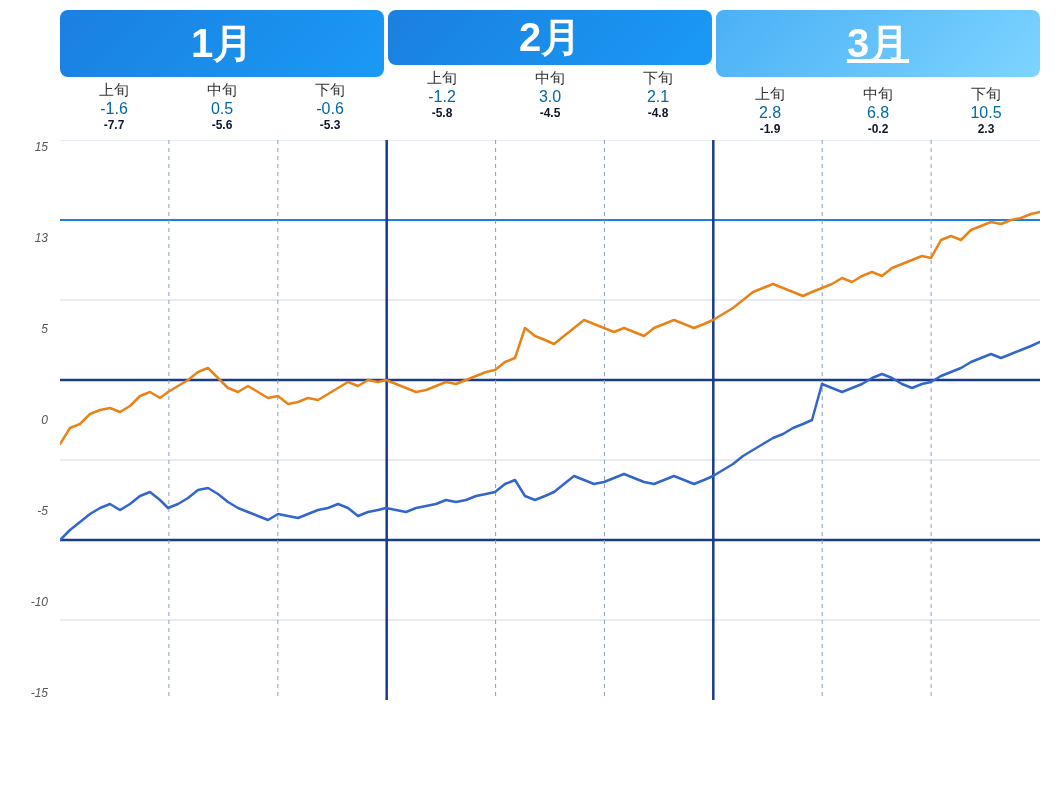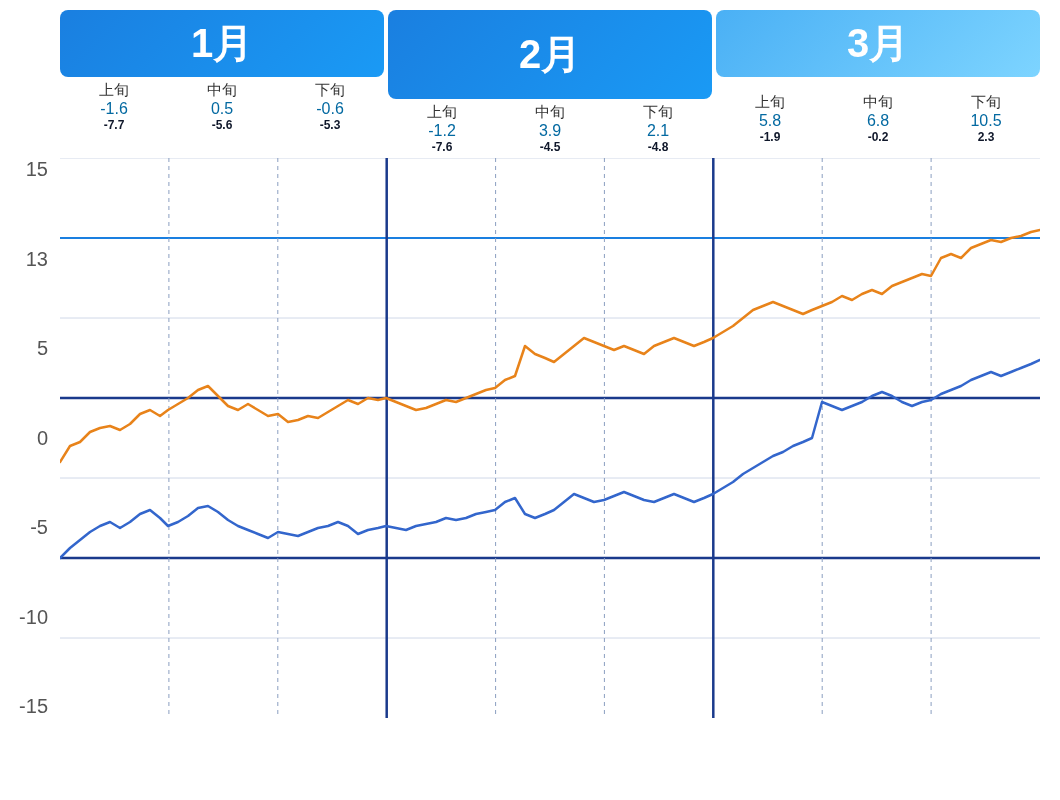--- a/index.html
+++ b/index.html
@@ -32,24 +32,25 @@
     .y-axis-labels {
       position: absolute;
       left: -52px;
       top: 0;
       height: 100%;
       display: flex;
       flex-direction: column;
       justify-content: space-between;
     }
     .y-label {
-      font-size: 20px;
+      font-size: 12px;
       color: #555;
       text-align: right;
       width: 40px;
+      font-style: italic;
     }
     svg.chart {
       display: block;
     }
   </style>
 </head>
 <body>
 
 <div class="container">
 
@@ -70,46 +71,46 @@
         </div>
         <div style="flex:1; display:flex; flex-direction:column; align-items:center;">
           <span style="font-size:15px; color:#333;">下旬</span>
           <span class="val-orange">-0.6</span>
           <span class="val-blue">-5.3</span>
         </div>
       </div>
     </div>
 
     <div style="flex:1; display:flex; flex-direction:column; align-items:center; margin-right:4px;">
-      <div style="background: linear-gradient(135deg, #1a7fe0, #1a9af5); color:#fff; font-size:40px; font-weight:bold; border-radius:8px; text-align:center; width:100%; padding:17px 0; margin-bottom:4px;">2月</div>
+      <div style="background: linear-gradient(135deg, #1a7fe0, #1a9af5); color:#fff; font-size:40px; font-weight:bold; border-radius:8px; text-align:center; width:100%; padding:0 0; margin-bottom:4px;">2月</div>
       <div style="display:flex; width:100%;">
         <div style="flex:1; display:flex; flex-direction:column; align-items:center;">
           <span style="font-size:15px; color:#333;">上旬</span>
           <span class="val-orange">-1.2</span>
-          <span class="val-blue">-7.6</span>
+          <span class="val-blue">-5.8</span>
         </div>
         <div style="flex:1; display:flex; flex-direction:column; align-items:center;">
           <span style="font-size:15px; color:#333;">中旬</span>
-          <span class="val-orange">3.9</span>
+          <span class="val-orange">3.0</span>
           <span class="val-blue">-4.5</span>
         </div>
         <div style="flex:1; display:flex; flex-direction:column; align-items:center;">
           <span style="font-size:15px; color:#333;">下旬</span>
           <span class="val-orange">2.1</span>
           <span class="val-blue">-4.8</span>
         </div>
       </div>
     </div>
 
     <div style="flex:1; display:flex; flex-direction:column; align-items:center;">
-      <div style="background: linear-gradient(135deg, #4ab0f5, #7dd4ff); color:#fff; font-size:40px; font-weight:bold; border-radius:8px; text-align:center; width:100%; padding:6px 0; margin-bottom:16px;">3月</div>
+      <div style="background: linear-gradient(135deg, #4ab0f5, #7dd4ff); color:#fff; font-size:40px; font-weight:bold; border-radius:8px; text-align:center; width:100%; padding:6px 0; margin-bottom:8px;text-decoration:underline;">3月</div>
       <div style="display:flex; width:100%;">
         <div style="flex:1; display:flex; flex-direction:column; align-items:center;">
           <span style="font-size:15px; color:#333;">上旬</span>
-          <span class="val-orange">5.8</span>
+          <span class="val-orange">2.8</span>
           <span class="val-blue">-1.9</span>
         </div>
         <div style="flex:1; display:flex; flex-direction:column; align-items:center;">
           <span style="font-size:15px; color:#333;">中旬</span>
           <span class="val-orange">6.8</span>
           <span class="val-blue">-0.2</span>
         </div>
         <div style="flex:1; display:flex; flex-direction:column; align-items:center;">
           <span style="font-size:15px; color:#333;">下旬</span>
           <span class="val-orange">10.5</span>

